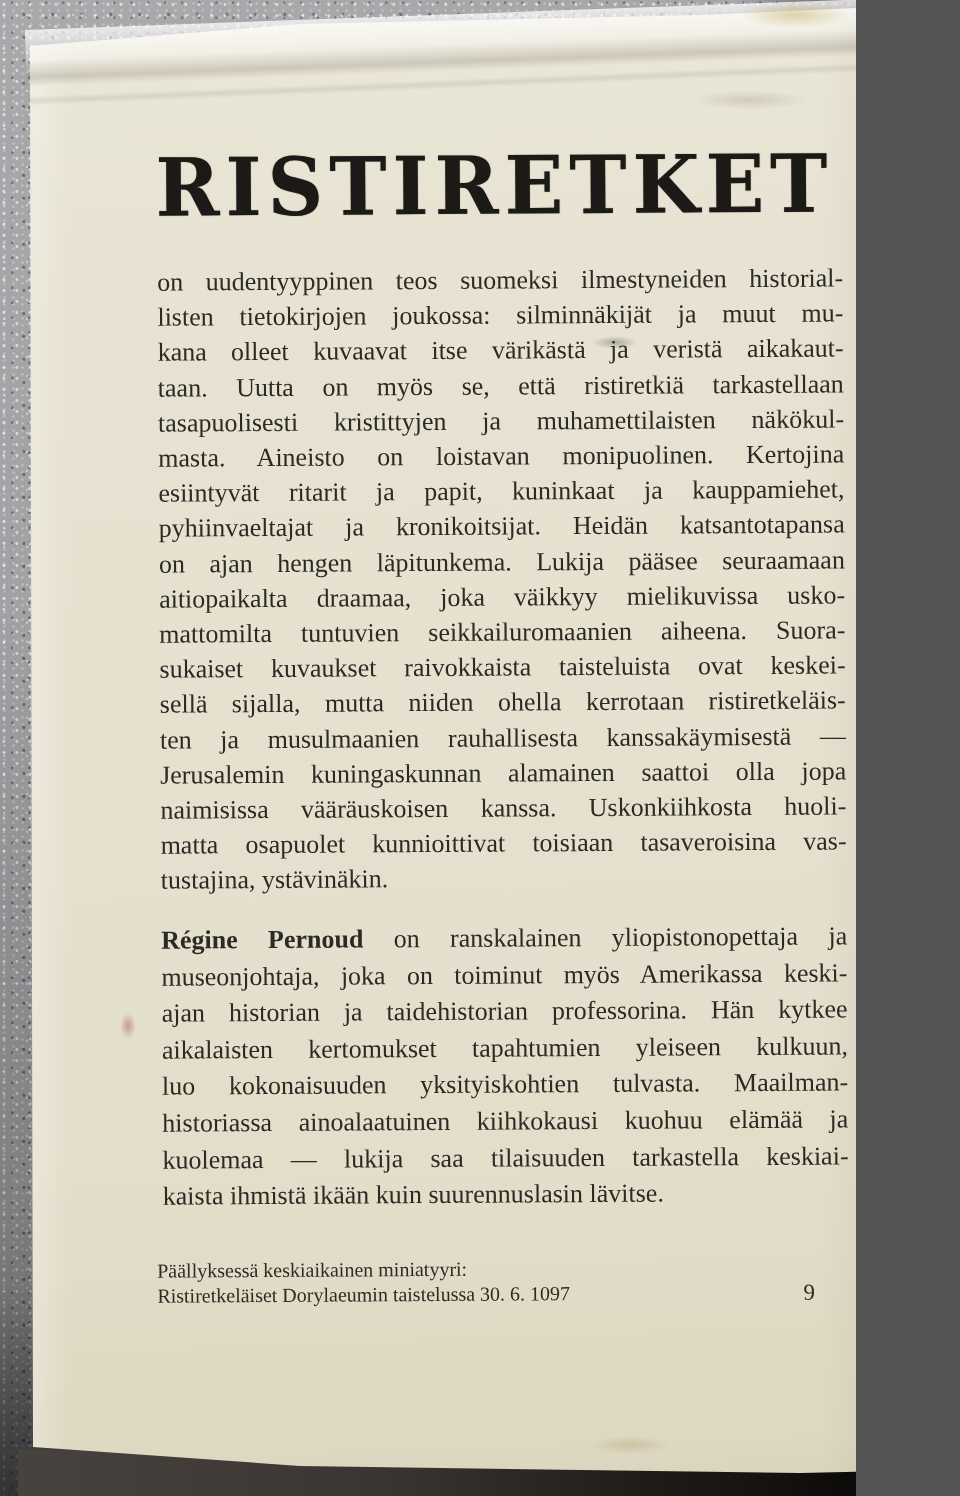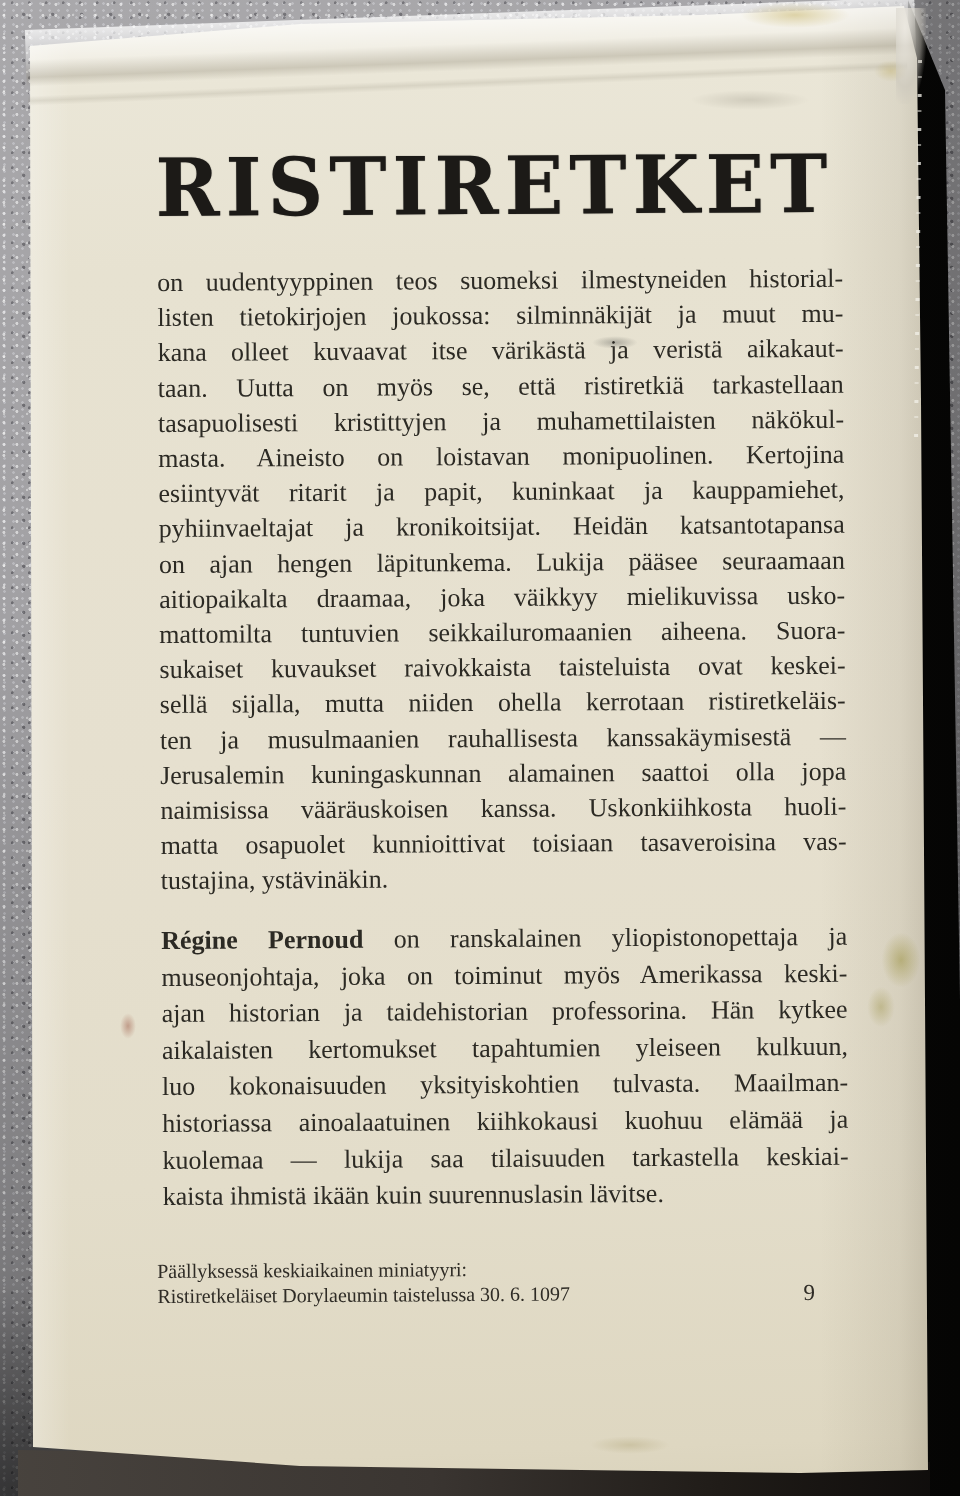--- a/index.html
+++ b/index.html
@@ -1,16 +1,16 @@
 <!DOCTYPE html>
 <html><head>
 <meta charset="utf-8">
 <style>
   html,body{margin:0;padding:0;background:#555;}
-  .scene{position:relative;width:960px;height:1496px;overflow:hidden;
+  .scene{position:relative;width:856px;height:1496px;overflow:hidden;
          font-family:"Liberation Serif","DejaVu Serif",serif;}
 
   
   .bg{position:absolute;inset:0;background-color:#a2a1a4;
       background-image:
         radial-gradient(circle at 30% 40%, rgba(255,255,255,.55) 0 1.2px, transparent 1.8px),
         radial-gradient(circle at 72% 18%, rgba(58,58,64,.5) 0 1.1px, transparent 1.6px),
         radial-gradient(circle at 18% 78%, rgba(255,255,255,.4) 0 1px, transparent 1.5px),
         radial-gradient(circle at 82% 62%, rgba(40,40,46,.45) 0 1.4px, transparent 1.9px),
         radial-gradient(circle at 50% 50%, rgba(230,230,235,.35) 0 1px, transparent 1.6px);

